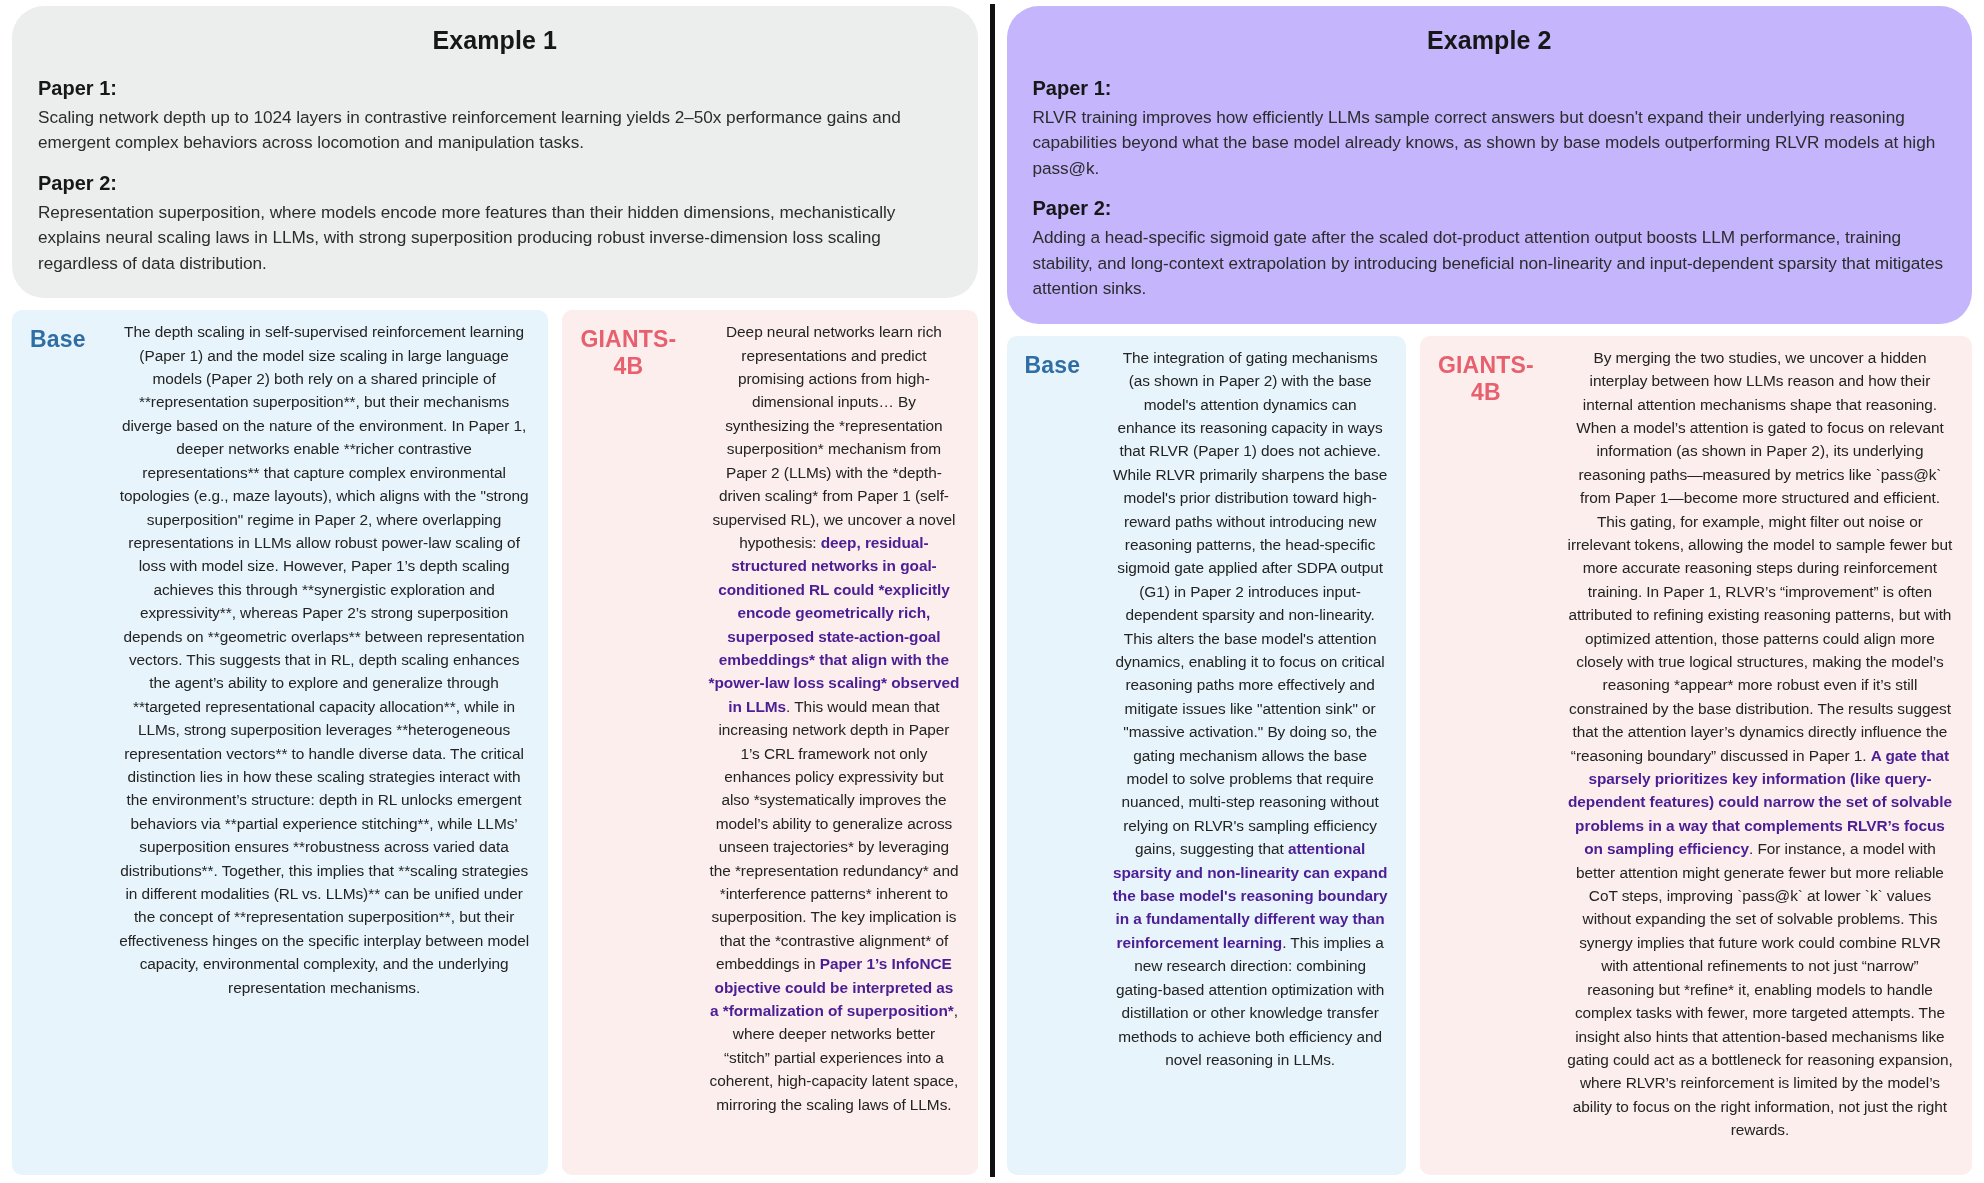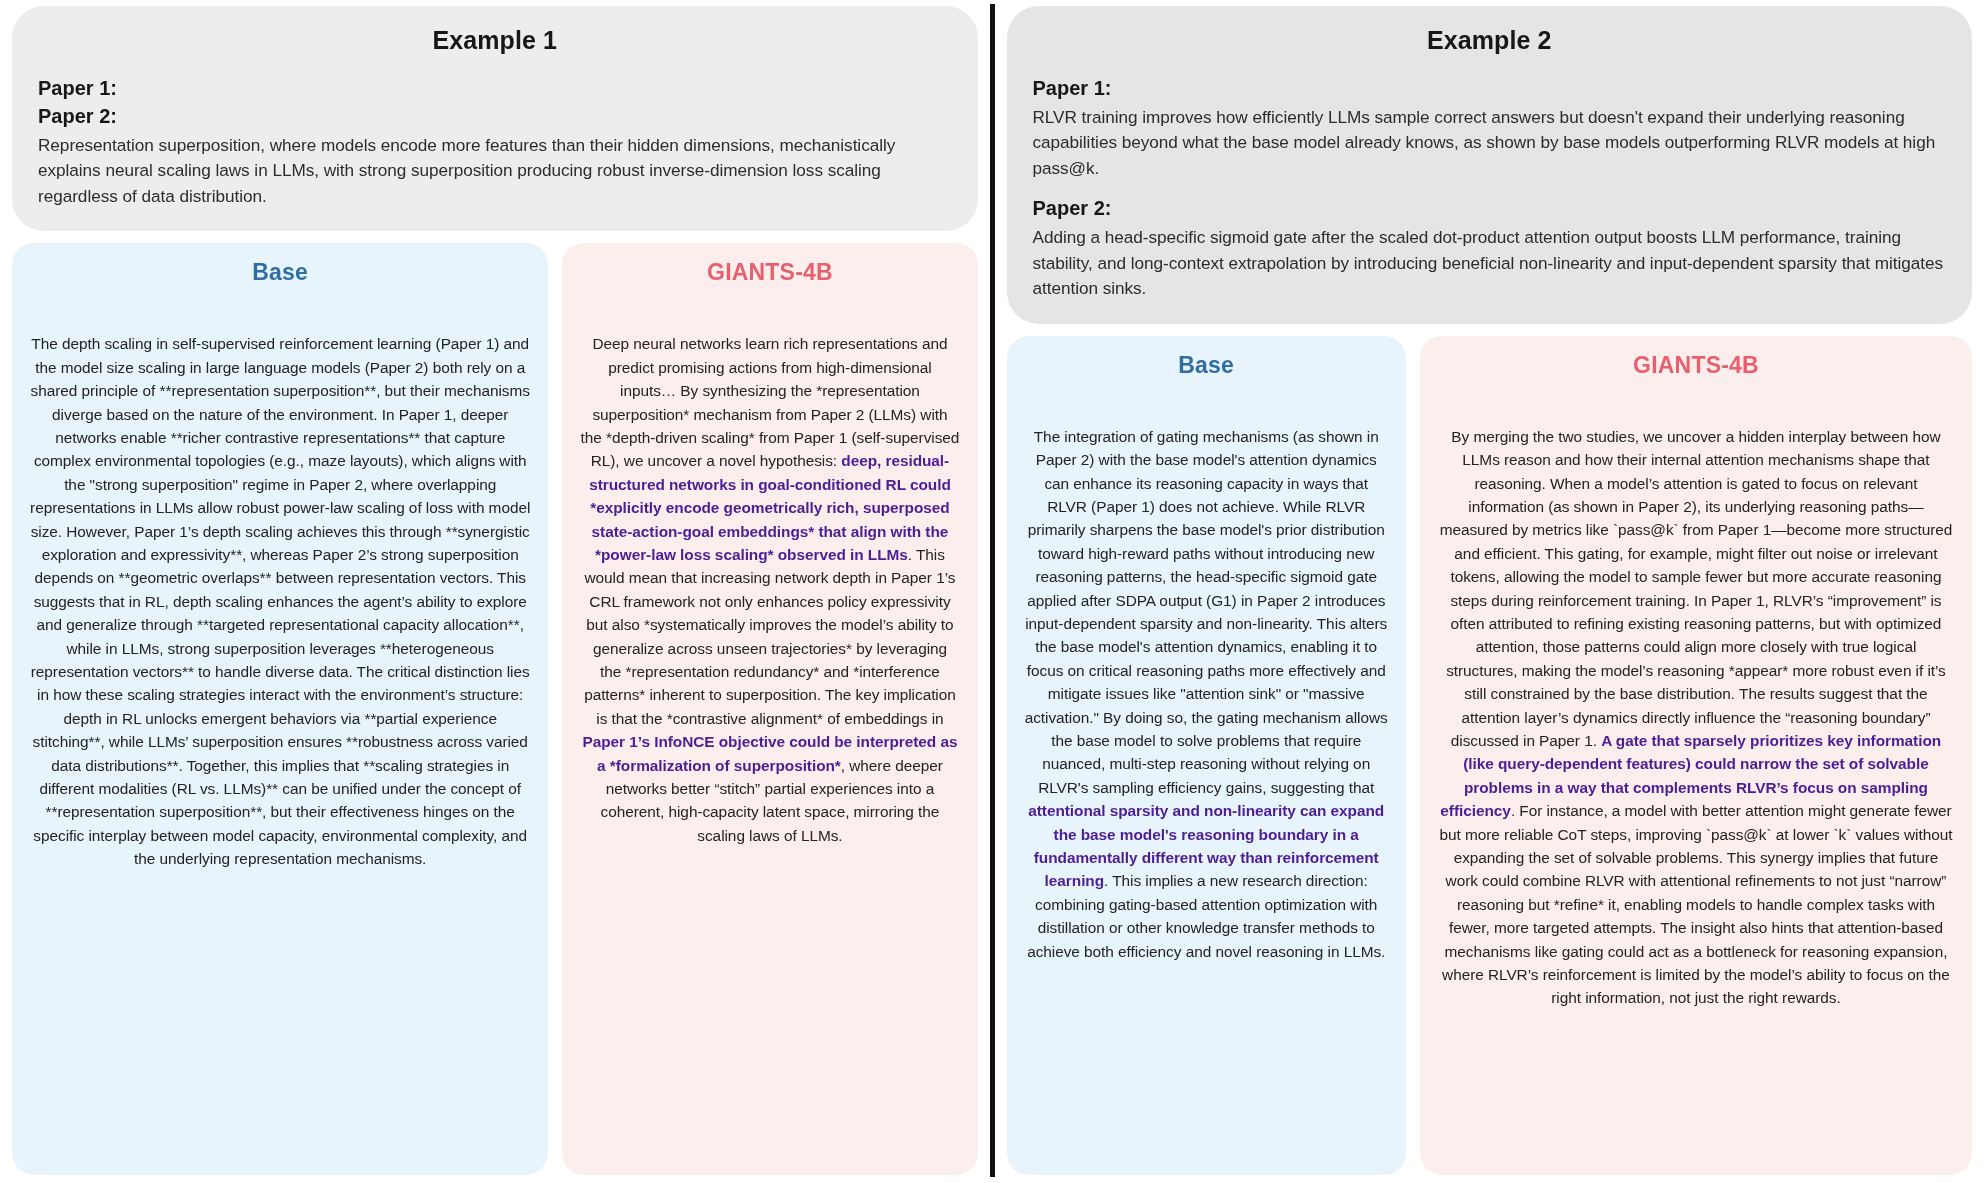--- a/index.html
+++ b/index.html
@@ -76,25 +76,25 @@
     display: flex;
     flex-direction: row;
     gap: 14px;
     margin-top: 12px;
     flex: 1 1 auto;
     min-height: 0;
   }
   .resp-col {
     flex: 1 1 0;
     min-width: 0;
-    border-radius: 22px;
+    border-radius: 10px;
     padding: 10px 18px 16px 18px;
     box-sizing: border-box;
     display: flex;
-    flex-direction: column;
+    flex-direction: row;
     gap: 32px;
   }
   .resp-col.base {
     background: #e7f4fb;
   }
   .resp-col.giants {
     background: #fbeeec;
   }
   .resp-head {
     text-align: center;
@@ -125,20 +125,21 @@
 <body>
 
 <div class="page">
 
   <section class="example ex1">
 
     <div class="prompt-card" style="background: rgb(236, 237, 237);">
       <div class="example-title">Example 1</div>
 
       <div class="paper-label">Paper 1:</div>
+      <p class="paper-body">Scaling network depth up to 1024 layers in contrastive reinforcement learning yields 2–50x performance gains and emergent complex behaviors across locomotion and manipulation tasks.</p>
 
       <div class="paper-label">Paper 2:</div>
       <p class="paper-body last">Representation superposition, where models encode more features than their hidden dimensions, mechanistically explains neural scaling laws in LLMs, with strong superposition producing robust inverse-dimension loss scaling regardless of data distribution.</p>
     </div>
 
     <div class="responses">
 
       <div class="resp-col base" style="background: rgb(231, 244, 251);">
         <div class="resp-head base-head" style="color: rgb(47, 110, 165);">Base</div>
         <div class="resp-body">The depth scaling in self-supervised reinforcement learning (Paper 1) and the model size scaling in large language models (Paper 2) both rely on a shared principle of **representation superposition**, but their mechanisms diverge based on the nature of the environment. In Paper 1, deeper networks enable **richer contrastive representations** that capture complex environmental topologies (e.g., maze layouts), which aligns with the "strong superposition" regime in Paper 2, where overlapping representations in LLMs allow robust power-law scaling of loss with model size. However, Paper 1’s depth scaling achieves this through **synergistic exploration and expressivity**, whereas Paper 2’s strong superposition depends on **geometric overlaps** between representation vectors. This suggests that in RL, depth scaling enhances the agent’s ability to explore and generalize through **targeted representational capacity allocation**, while in LLMs, strong superposition leverages **heterogeneous representation vectors** to handle diverse data. The critical distinction lies in how these scaling strategies interact with the environment’s structure: depth in RL unlocks emergent behaviors via **partial experience stitching**, while LLMs’ superposition ensures **robustness across varied data distributions**. Together, this implies that **scaling strategies in different modalities (RL vs. LLMs)** can be unified under the concept of **representation superposition**, but their effectiveness hinges on the specific interplay between model capacity, environmental complexity, and the underlying representation mechanisms.</div>
@@ -149,21 +150,21 @@
         <div class="resp-body"><span>Deep neural networks learn rich representations and predict promising actions from high-dimensional inputs… By synthesizing the *representation superposition* mechanism from Paper 2 (LLMs) with the *depth-driven scaling* from Paper 1 (self-supervised RL), we uncover a novel hypothesis: </span><b>deep, residual-structured networks in goal-conditioned RL could *explicitly encode geometrically rich, superposed state-action-goal embeddings* that align with the *power-law loss scaling* observed in LLMs</b><span>. This would mean that increasing network depth in Paper 1’s CRL framework not only enhances policy expressivity but also *systematically improves the model’s ability to generalize across unseen trajectories* by leveraging the *representation redundancy* and *interference patterns* inherent to superposition. The key implication is that the *contrastive alignment* of embeddings in </span><b>Paper 1’s InfoNCE objective could be interpreted as a *formalization of superposition*</b><span>, where deeper networks better “stitch” partial experiences into a coherent, high-capacity latent space, mirroring the scaling laws of LLMs.</span></div>
       </div>
 
     </div>
   </section>
 
   <div class="vdivider" style="background: rgb(17, 17, 17);"></div>
 
   <section class="example ex2">
 
-    <div class="prompt-card" style="background: #e5e5e5;">
+    <div class="prompt-card" style="background: #c4b5fd;">
       <div class="example-title">Example 2</div>
 
       <div class="paper-label">Paper 1:</div>
       <p class="paper-body">RLVR training improves how efficiently LLMs sample correct answers but doesn't expand their underlying reasoning capabilities beyond what the base model already knows, as shown by base models outperforming RLVR models at high pass@k.</p>
 
       <div class="paper-label">Paper 2:</div>
       <p class="paper-body last">Adding a head-specific sigmoid gate after the scaled dot-product attention output boosts LLM performance, training stability, and long-context extrapolation by introducing beneficial non-linearity and input-dependent sparsity that mitigates attention sinks.</p>
     </div>
 
     <div class="responses">

